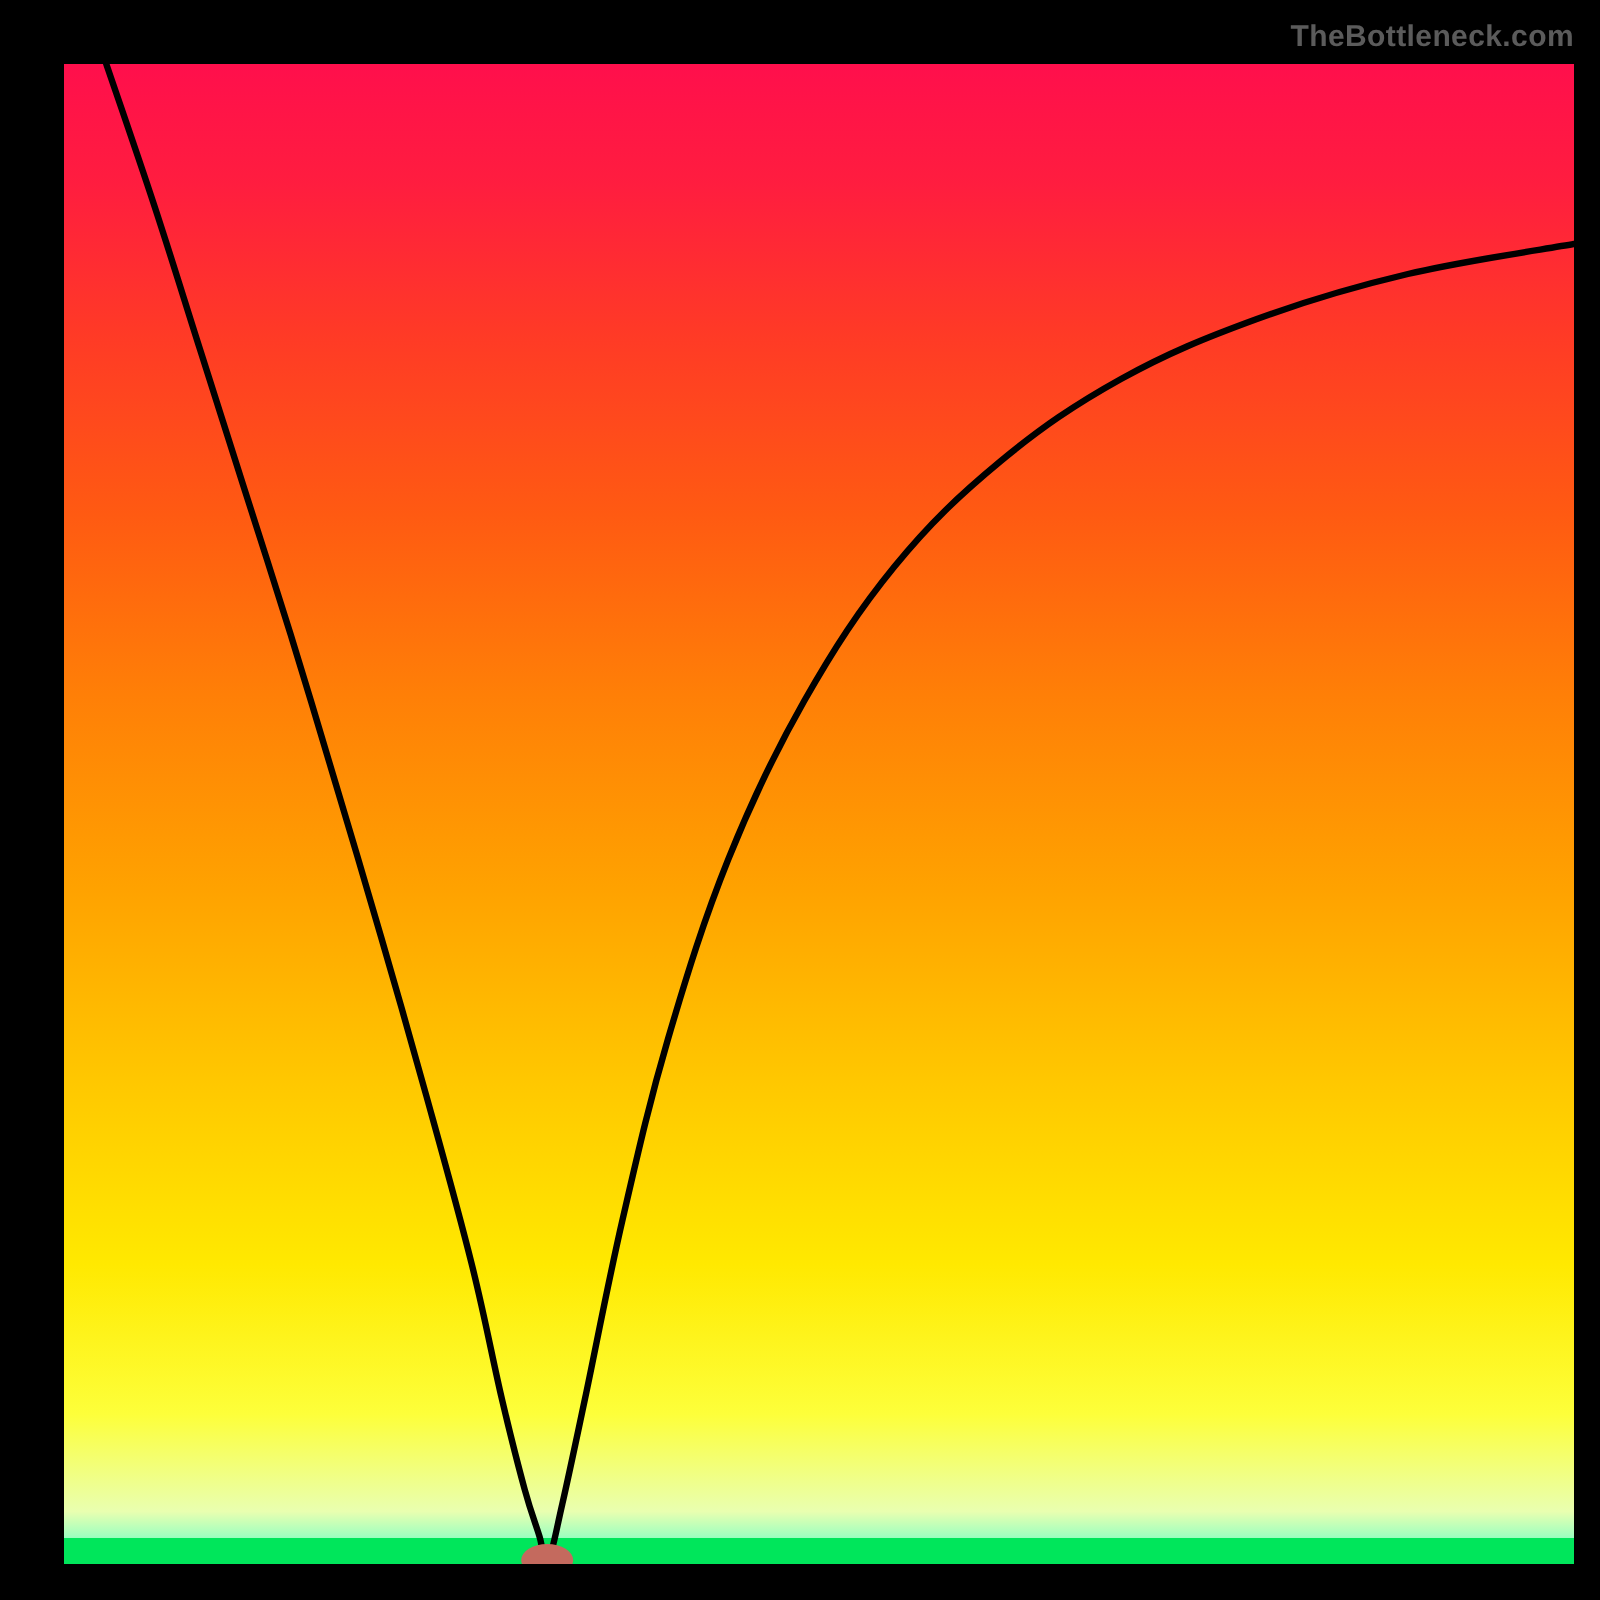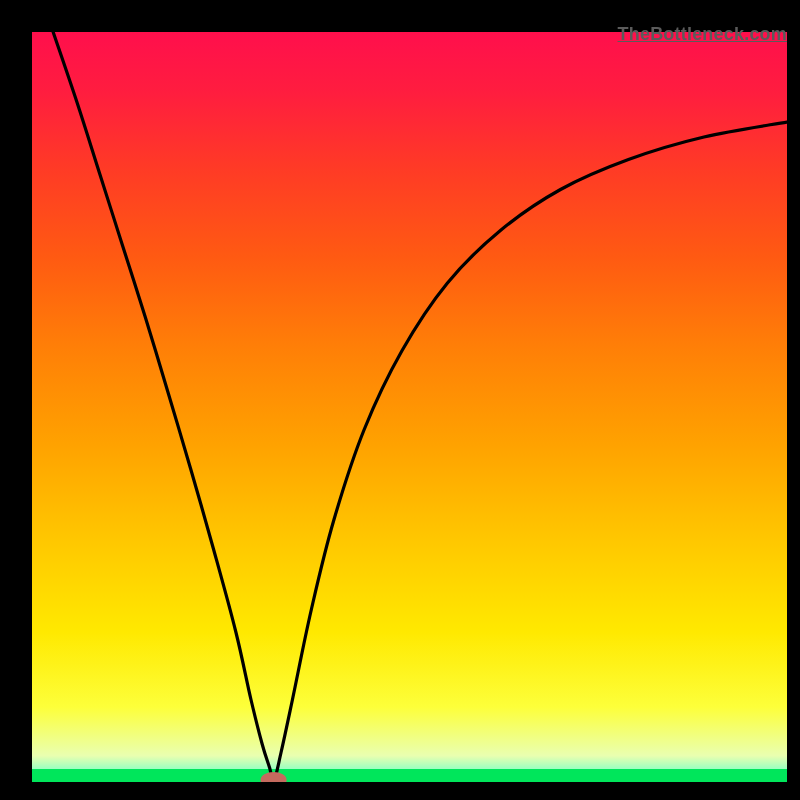--- a/index.html
+++ b/index.html
@@ -56,14 +56,14 @@
             <stop offset="98.2%" stop-color="#9dffc0"></stop>
             <stop offset="100%" stop-color="#00e65b"></stop>
           </linearGradient>
         </defs>
         <rect x="0" y="0" width="755" height="750" fill="url(#bg-grad)"></rect>
         <rect x="0" y="737" width="755" height="13" fill="#00e65b"></rect>
         <path d="M 21.14 0 C 25.488799999999998 12.825, 36.874199999999995 45.6, 45.3 71.25 C 53.7258 96.9, 59.79600000000001 116.85, 67.95 142.5 C 76.104 168.15, 82.446 188.1, 90.6 213.75 C 98.75399999999999 239.4, 105.096 258.675, 113.25 285 C 121.404 311.325, 127.74600000000001 332.73, 135.9 360 C 144.054 387.27, 150.396 408.42, 158.54999999999998 436.5 C 166.70399999999998 464.58, 173.046 486.57, 181.2 516 C 189.35399999999998 545.43, 197.05500000000004 572.73, 203.85000000000002 600 C 210.645 627.27, 214.1935 647.25, 218.95 667.5 C 223.70649999999998 687.75, 226.8775 700.08, 230.275 712.5 C 233.6725 724.92, 235.7865 729.75, 237.825 736.5 C 239.8635 743.25, 239.5615 752.97, 241.6 750 C 243.6385 747.03, 245.7525 734.85, 249.15 720 C 252.5475 705.15, 255.03899999999996 693.15, 260.47499999999997 667.5 C 265.91099999999994 641.85, 271.8755 609.9, 279.35 577.5 C 286.82450000000006 545.1, 292.487 519.9, 302 487.5 C 311.513 455.1, 319.969 427.875, 332.2 397.5 C 344.431 367.125, 355.001 345.07500000000005, 369.95 318.75000000000006 C 384.899 292.42500000000007, 397.583 272.85, 415.25000000000006 251.25 C 432.9170000000001 229.64999999999998, 447.71500000000003 215.625, 468.1 198.75 C 488.485 181.875, 505.397 170.325, 528.5 157.5 C 551.603 144.675, 570.629 136.95, 596.45 127.5 C 622.2710000000001 118.05, 643.4110000000001 111.75, 671.95 105 C 700.489 98.25, 740.051 92.7, 755 90" fill="none" stroke="#000000" stroke-width="3.2" stroke-linecap="round" stroke-linejoin="round"></path>
         <ellipse cx="241.6" cy="748" rx="13" ry="8" fill="#c46a5e"></ellipse>
       </svg>
     </div>
-  <div class="watermark" id="watermark" style="color: rgb(91, 91, 91); font-size: 18px; top: 24px; right: 13px; text-decoration: underline;">TheBottleneck.com</div>
+  <div class="watermark" id="watermark" style="color: rgb(91, 91, 91); font-size: 15px; top: 10px; right: 13px;">TheBottleneck.com</div>
 </div>
 
 </body></html>

